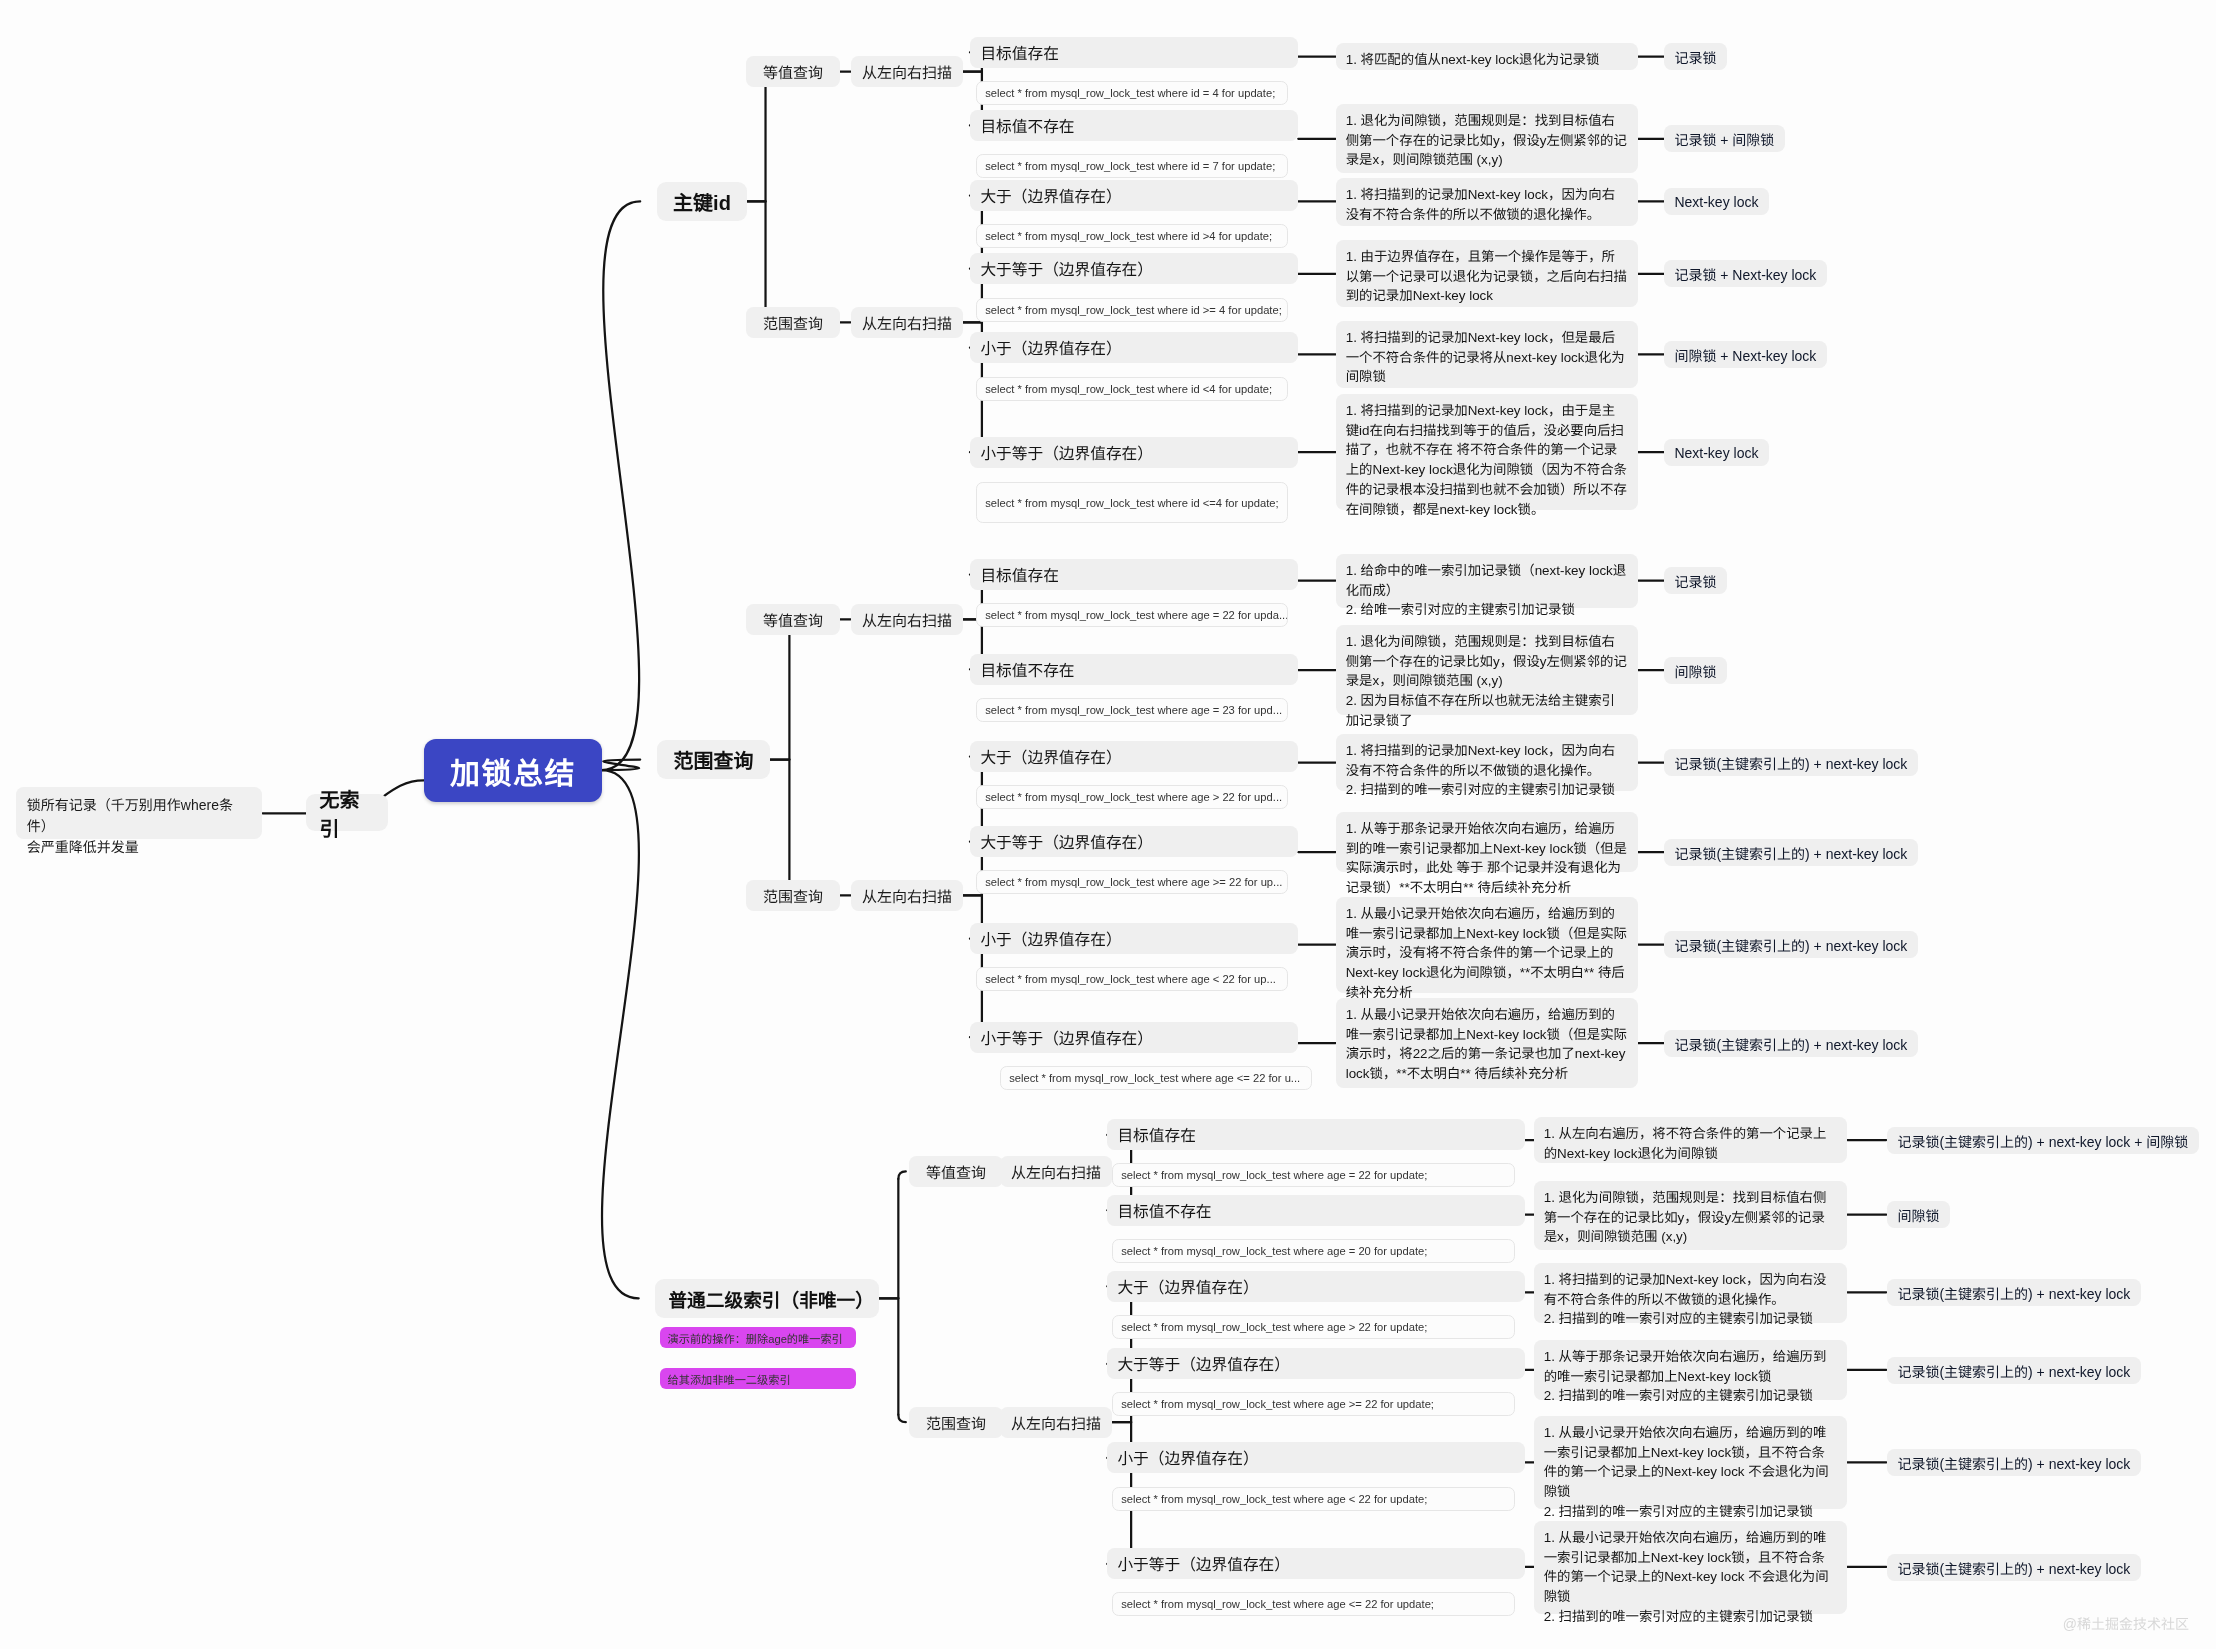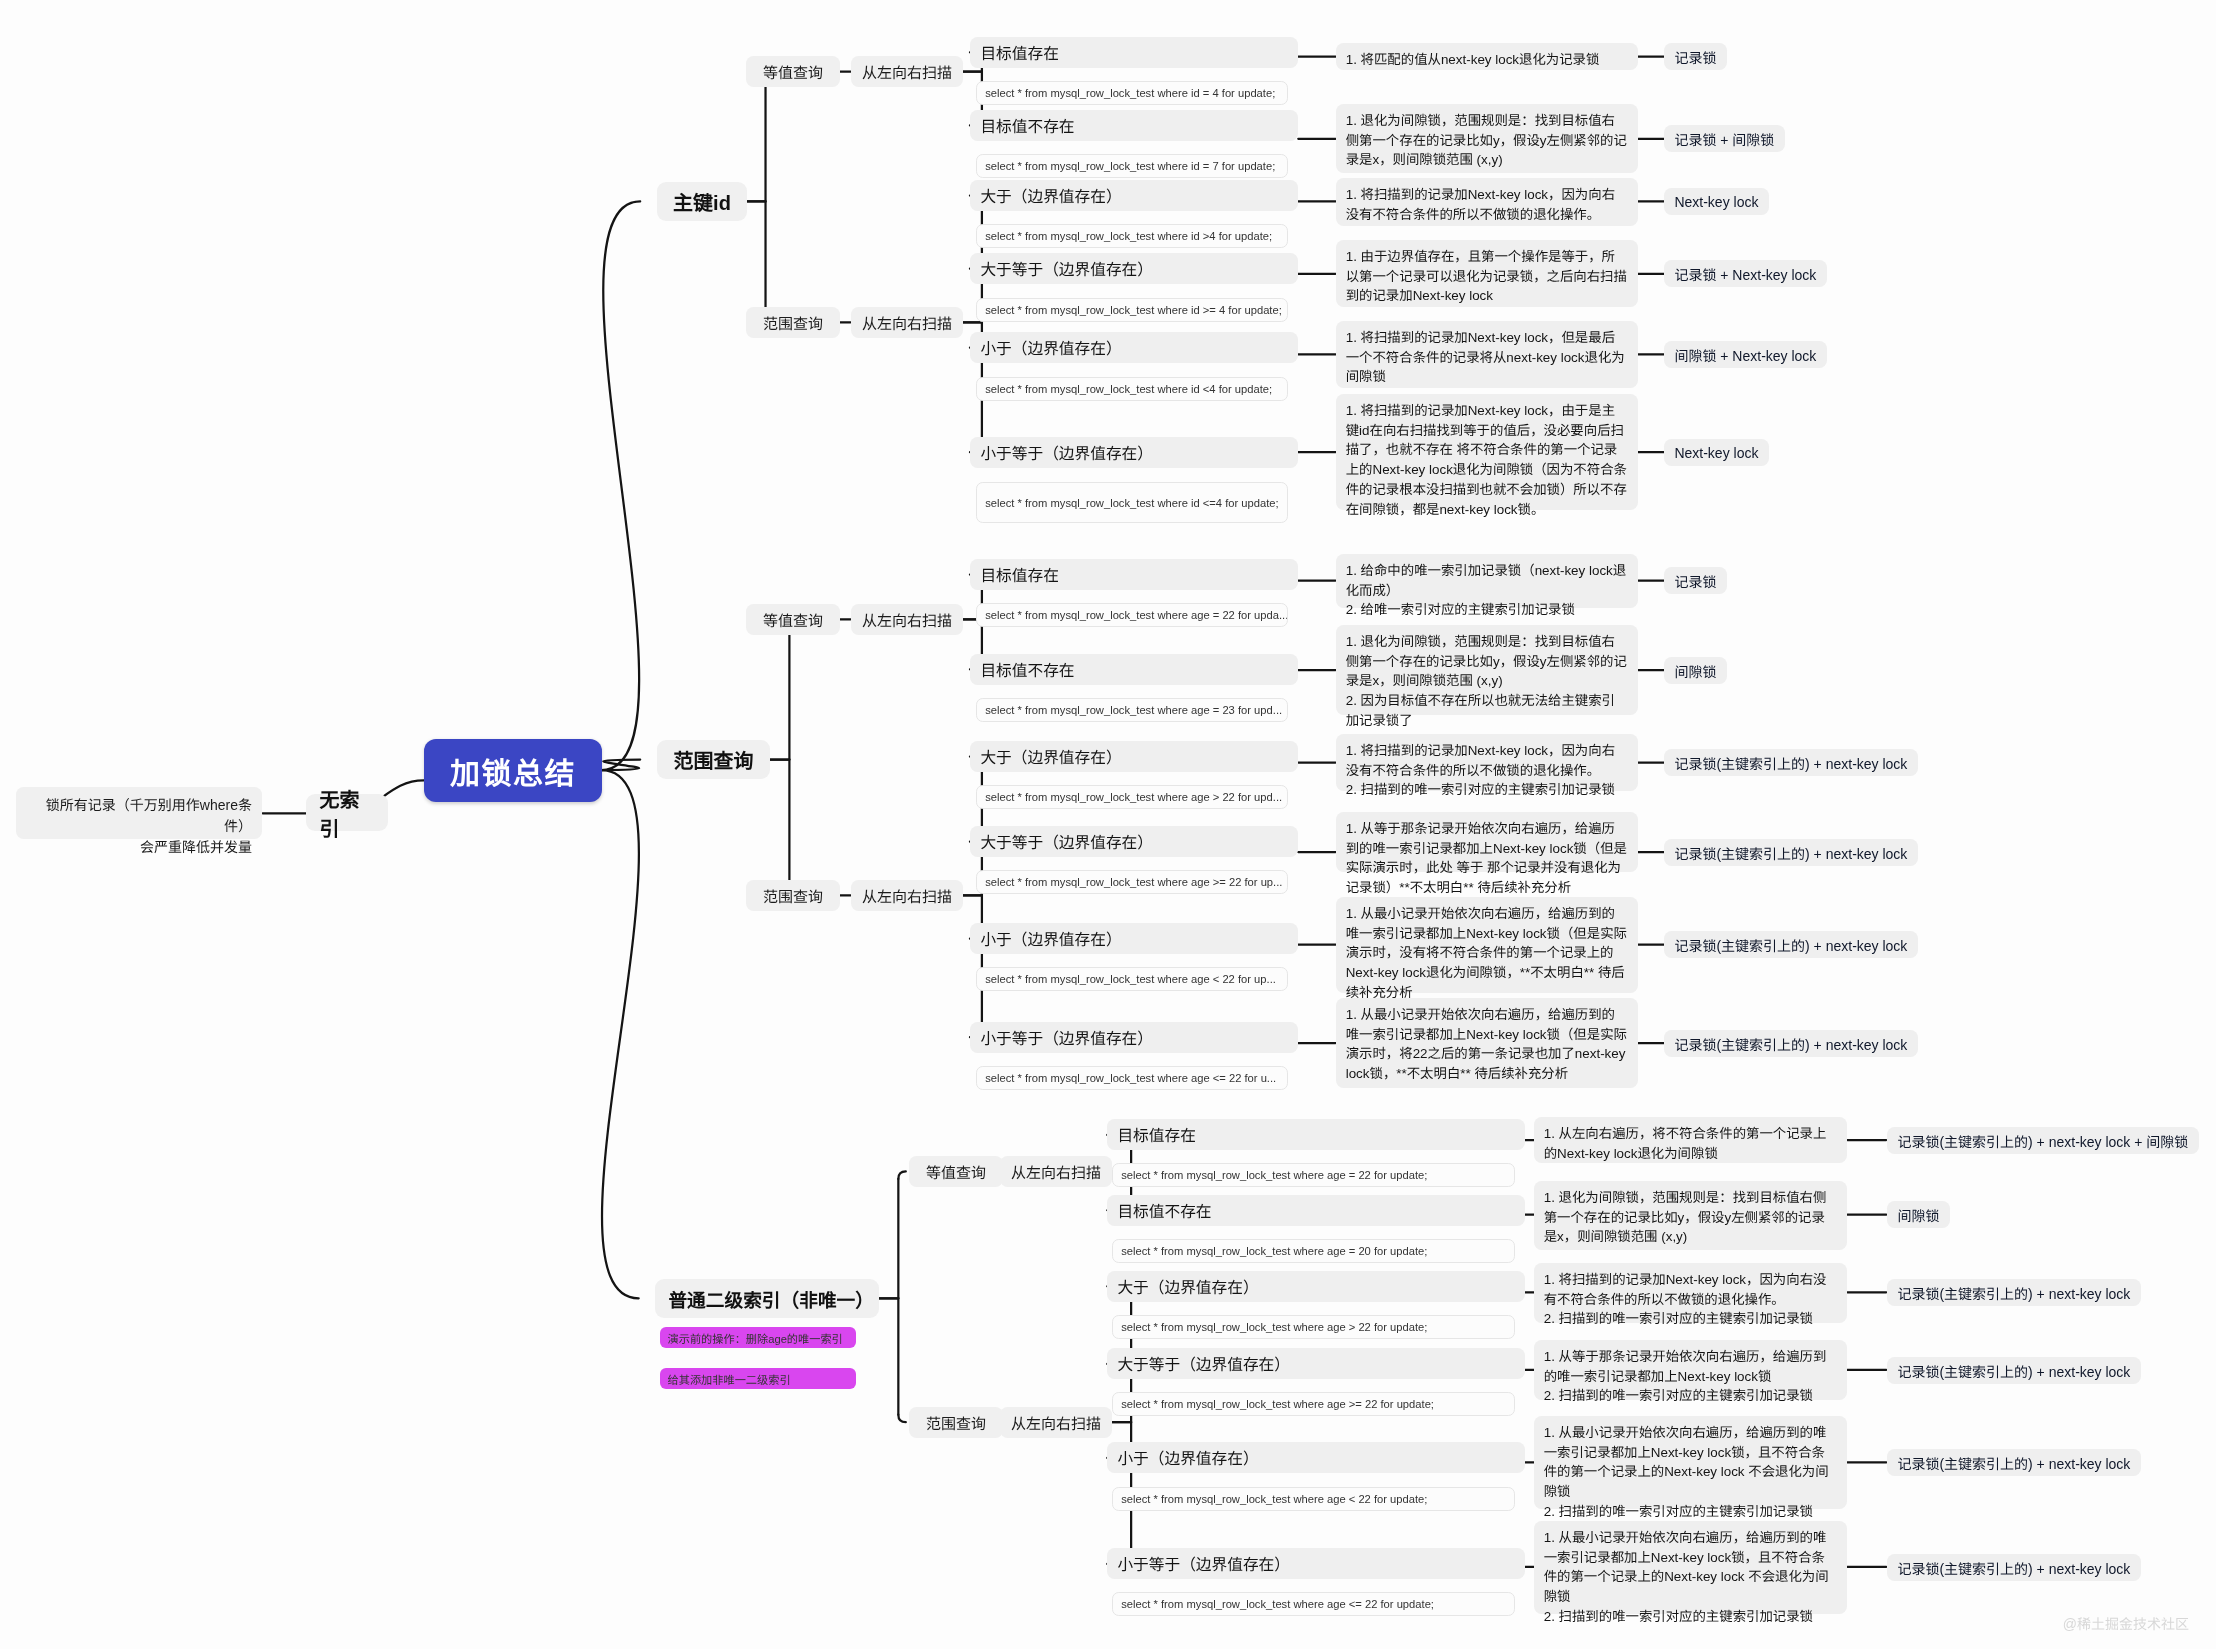--- a/index.html
+++ b/index.html
@@ -88,21 +88,21 @@
     background:#d946ef;border-radius:6px;
     font-size:11.2px;color:#333;
     padding:3.7px 7.5px;
     display:flex;align-items:center;white-space:nowrap;
     box-sizing:border-box;
   }
 
   .noidx-desc{
     background:#f0f0f0;border-radius:7.5px;
     font-size:14px;line-height:1.5;color:#1b1b1b;
-    padding:7.5px 10.4px;box-sizing:border-box;text-align:right;
+    padding:7.5px 10.4px;box-sizing:border-box;
   }
 
   .watermark{
     position:absolute;right:27px;bottom:16.4px;
     font-size:14px;color:#d8d8d8;
     user-select:none;
   }
 </style>
 </head>
 <body>
@@ -278,21 +278,21 @@
       <div class="node result" style="left: 1664px; top: 749px; height: 27px;">记录锁(主键索引上的) + next-key lock</div>
       <div class="node case" style="left: 970px; top: 826px; width: 328px; height: 31px;">大于等于（边界值存在）</div>
       <div class="node sql" style="left: 976px; top: 870px; width: 312px; height: 24px;">select * from mysql_row_lock_test where age &gt;= 22 for up...</div>
       <div class="node desc" style="left: 1336px; top: 812px; width: 302px; height: 60px;">1. 从等于那条记录开始依次向右遍历，给遍历到的唯一索引记录都加上Next-key lock锁（但是实际演示时，此处 等于 那个记录并没有退化为记录锁）**不太明白** 待后续补充分析</div>
       <div class="node result" style="left: 1664px; top: 839px; height: 27px;">记录锁(主键索引上的)  + next-key lock</div>
       <div class="node case" style="left: 970px; top: 923px; width: 328px; height: 31px;">小于（边界值存在）</div>
       <div class="node sql" style="left: 976px; top: 967px; width: 312px; height: 24px;">select * from mysql_row_lock_test where age &lt; 22 for up...</div>
       <div class="node desc" style="left: 1336px; top: 897px; width: 302px; height: 96px;">1. 从最小记录开始依次向右遍历，给遍历到的唯一索引记录都加上Next-key lock锁（但是实际演示时，没有将不符合条件的第一个记录上的Next-key lock退化为间隙锁，**不太明白** 待后续补充分析</div>
       <div class="node result" style="left: 1664px; top: 931px; height: 27px;">记录锁(主键索引上的)  + next-key lock</div>
       <div class="node case" style="left: 970px; top: 1022px; width: 328px; height: 31px;">小于等于（边界值存在）</div>
-      <div class="node sql" style="left: 976px; top: 1066px; width: 312px; height: 24px;">select * from mysql_row_lock_test where age &lt;= 22 for u...</div>
+      <div class="node sql" style="left: 1000px; top: 1066px; width: 312px; height: 24px;">select * from mysql_row_lock_test where age &lt;= 22 for u...</div>
       <div class="node desc" style="left: 1336px; top: 998px; width: 302px; height: 90px;">1. 从最小记录开始依次向右遍历，给遍历到的唯一索引记录都加上Next-key lock锁（但是实际演示时，将22之后的第一条记录也加了next-key lock锁，**不太明白** 待后续补充分析</div>
       <div class="node result" style="left: 1664px; top: 1030px; height: 27px;">记录锁(主键索引上的)  + next-key lock</div>
       <div class="node lvl1 small" style="left: 655px; top: 1279px; width: 224px; height: 39px;">普通二级索引（非唯一）</div>
       <div class="node note" style="left: 660px; top: 1327px; width: 196px; height: 21px;">演示前的操作：删除age的唯一索引</div>
       <div class="node note" style="left: 660px; top: 1352px; width: 196px; height: 21px; margin-top: 16px;">给其添加非唯一二级索引</div>
       <div class="node lvl2" style="left: 909px; top: 1156px; width: 94px; height: 31px;">等值查询</div>
       <div class="node lvl2" style="left: 1000px; top: 1156px; width: 112px; height: 31px;">从左向右扫描</div>
       <div class="node case" style="left: 1107px; top: 1119px; width: 418px; height: 31px;">目标值存在</div>
       <div class="node sql" style="left: 1112px; top: 1163px; width: 403px; height: 24px;">select * from mysql_row_lock_test where age = 22 for update;</div>
       <div class="node desc" style="left: 1534px; top: 1117px; width: 313px; height: 46px;">1. 从左向右遍历，将不符合条件的第一个记录上的Next-key lock退化为间隙锁</div>

